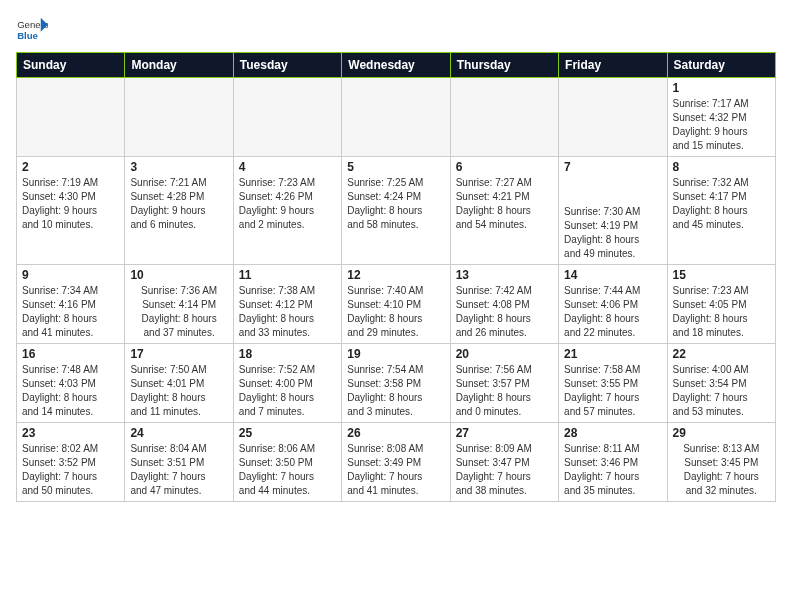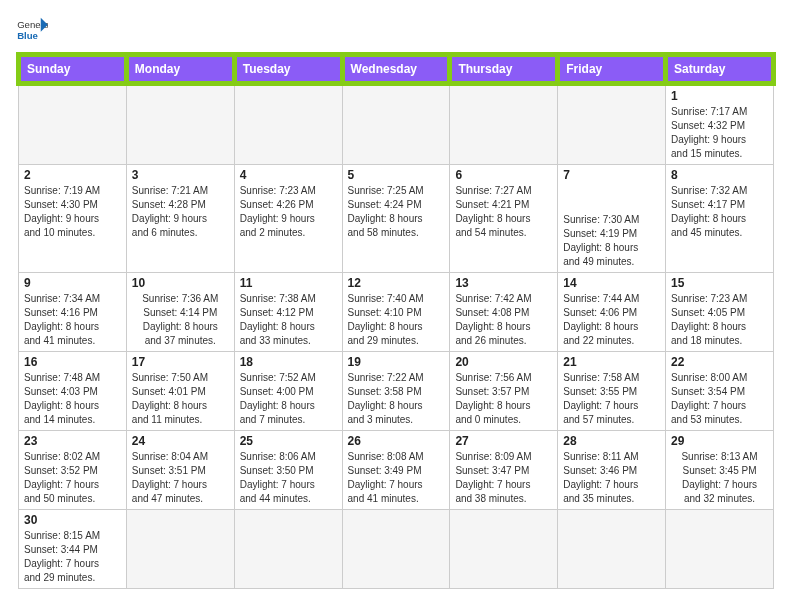--- a/index.html
+++ b/index.html
@@ -43,27 +43,27 @@
     .location {
       font-size: 14px;
       color: #555;
     }
     .calendar {
       width: 100%;
       border-collapse: collapse;
       table-layout: fixed;
     }
     .calendar thead th {
-      background: #8b5cf6;
+      background: #0f172a;
       color: #fff;
       font-size: 12px;
       font-weight: bold;
       text-align: left;
       padding: 5px 6px;
-      border: 5px solid #84cc16;
+      border: 1px solid #84cc16;
     }
     .calendar tbody td {
       border: 1px solid #ccc;
       vertical-align: top;
       padding: 3px 5px;
       font-size: 10px;
       color: #333;
       background: #fff;
       height: 78px;
     }
@@ -251,42 +251,42 @@
           </td>
           <td>
             <span class="day-number">18</span>
             <div class="day-info" style="white-space: pre-line;">Sunrise: 7:52 AM
 Sunset: 4:00 PM
 Daylight: 8 hours
 and 7 minutes.</div>
           </td>
           <td>
             <span class="day-number">19</span>
-            <div class="day-info" style="white-space: pre-line;">Sunrise: 7:22 AM
+            <div class="day-info" style="white-space: pre-line;">Sunrise: 7:54 AM
 Sunset: 3:58 PM
 Daylight: 8 hours
 and 3 minutes.</div>
           </td>
           <td>
             <span class="day-number">20</span>
             <div class="day-info" style="white-space: pre-line;">Sunrise: 7:56 AM
 Sunset: 3:57 PM
 Daylight: 8 hours
 and 0 minutes.</div>
           </td>
           <td>
             <span class="day-number">21</span>
             <div class="day-info" style="white-space: pre-line;">Sunrise: 7:58 AM
 Sunset: 3:55 PM
 Daylight: 7 hours
 and 57 minutes.</div>
           </td>
           <td>
             <span class="day-number">22</span>
-            <div class="day-info" style="white-space: pre-line;">Sunrise: 8:00 AM
+            <div class="day-info" style="white-space: pre-line;">Sunrise: 4:00 AM
 Sunset: 3:54 PM
 Daylight: 7 hours
 and 53 minutes.</div>
           </td>
         </tr>
         <tr>
           <td>
             <span class="day-number">23</span>
             <div class="day-info" style="white-space: pre-line;">Sunrise: 8:02 AM
 Sunset: 3:52 PM
@@ -328,31 +328,16 @@
 Daylight: 7 hours
 and 35 minutes.</div>
           </td>
           <td>
             <span class="day-number">29</span>
             <div class="day-info" style="white-space: pre-line; text-align: center;">Sunrise: 8:13 AM
 Sunset: 3:45 PM
 Daylight: 7 hours
 and 32 minutes.</div>
           </td>
-        </tr>
-        <tr>
-          <td class="last-row">
-            <span class="day-number">30</span>
-            <div class="day-info" style="white-space: pre-line;">Sunrise: 8:15 AM
-Sunset: 3:44 PM
-Daylight: 7 hours
-and 29 minutes.</div>
-          </td>
-          <td class="empty last-row"></td>
-          <td class="empty last-row"></td>
-          <td class="empty last-row"></td>
-          <td class="empty last-row"></td>
-          <td class="empty last-row"></td>
-          <td class="empty last-row"></td>
         </tr>
       </tbody>
   </table>
 </div>
 
 </body></html>

